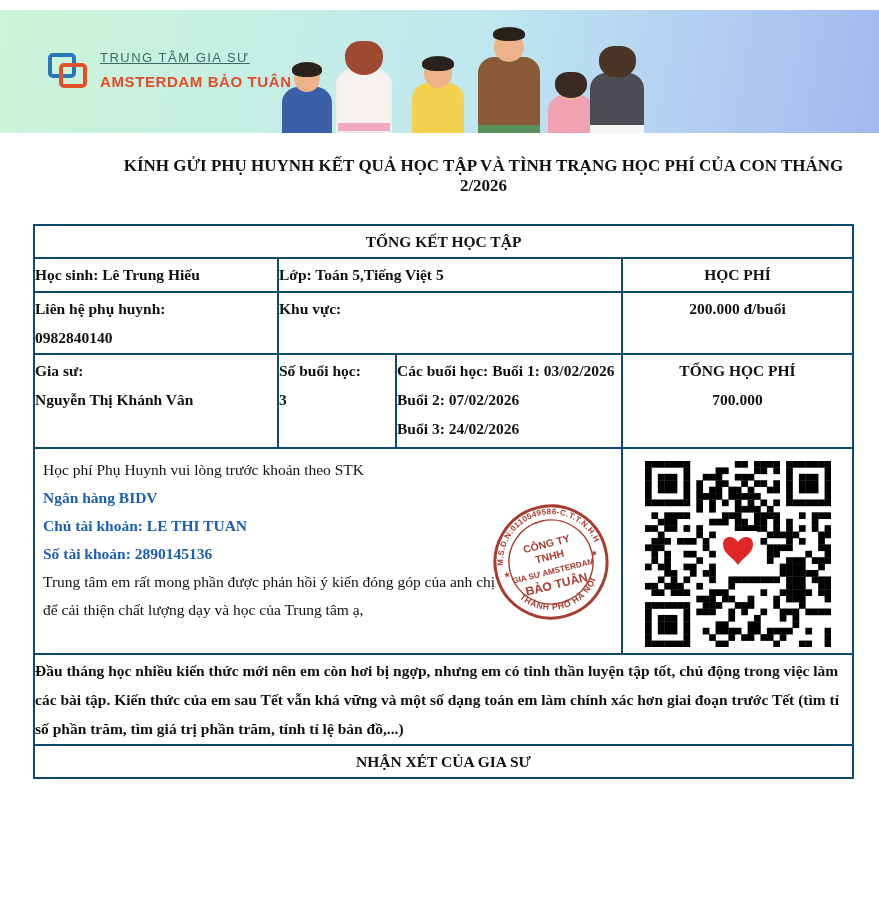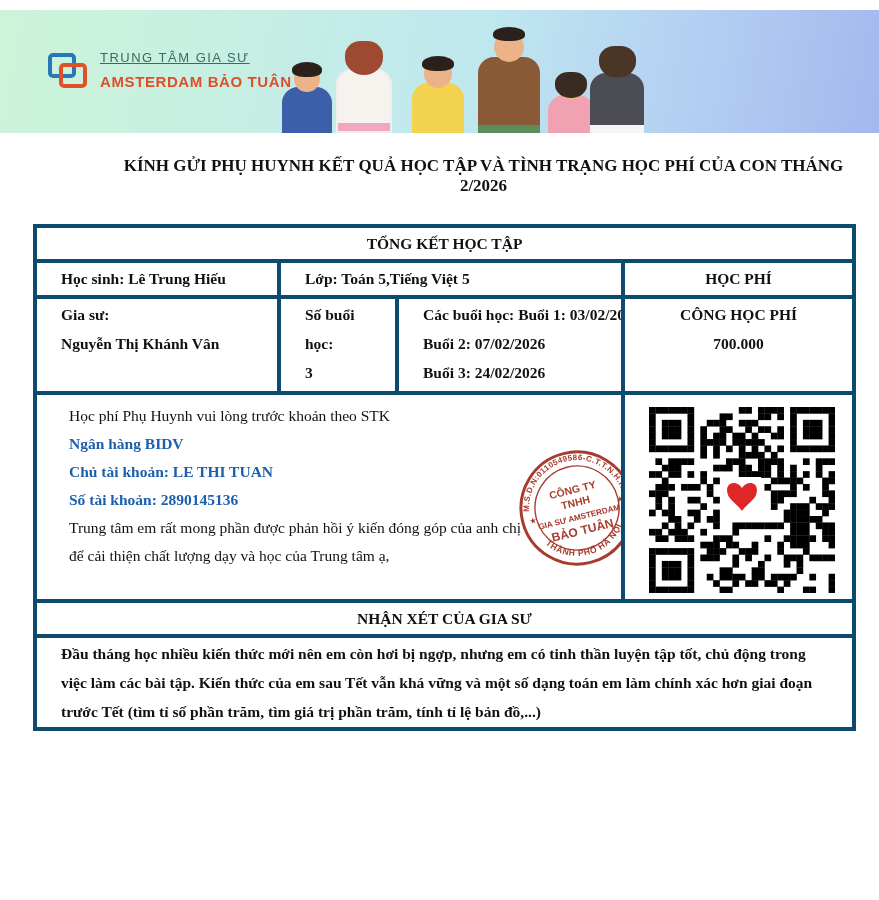--- a/index.html
+++ b/index.html
@@ -29,22 +29,22 @@
   .p5{left:548px}.p5 .head{width:24px;height:24px}.p5 .hair{top:-4px;left:-4px;width:32px;height:26px;border-radius:50% 50% 60% 60%;background:#3a2b22}.p5 .torso{width:46px;height:38px;background:#f0a2b2}
   .p6{left:590px}.p6 .head{width:27px;height:27px}.p6 .hair{top:-5px;left:-5px;width:37px;height:32px;border-radius:50% 50% 60% 60%;background:#4a3527}.p6 .torso{width:54px;height:60px;background:#4c4c54;box-shadow:inset 0 -54px 0 -46px #f5f5f5}
 
   
   .title-block{position:absolute;top:156px;left:0;width:879px;text-align:center;font-weight:bold;padding-left:44px;}
   .title-line1{font-size:17px;}
   .title-line2{font-size:17px;}
 
   
   table.report{position:absolute;top:224px;left:33px;width:819px;border-collapse:collapse;table-layout:fixed;}
-  table.report td{border:4px solid #0c4a6e;vertical-align:top;font-weight:bold;font-size:15.5px;
-                  padding:1px 24px;line-height:29px;overflow:hidden;}
+  table.report td{border:2px solid #0c4a6e;vertical-align:top;font-weight:bold;font-size:15.5px;
+                  padding:1px 0;line-height:29px;overflow:hidden;}
   td.center{text-align:center;}
   td.thead{text-align:center;height:22px;line-height:24px;font-size:16px;}
   .nowrap{white-space:nowrap;}
 
   
   td.paycell{padding:0;}
   .pay-wrap{position:relative;height:100%;box-sizing:border-box;padding:6px 8px;}
   .pay-line{line-height:28px;font-weight:normal;font-size:15.5px;}
   .pay-line.blue{color:#1d5fae;font-weight:bold;}
 
@@ -132,37 +132,45 @@
         <tr>
       <td colspan="4" class="thead" style="height:22px">TỔNG KẾT HỌC TẬP</td>
     </tr>
 
     <tr>
       <td colspan="1" style="height:30px">Học sinh: Lê Trung Hiếu</td>
       <td colspan="2">Lớp: Toán 5,Tiếng Việt 5</td>
       <td class="center">HỌC PHÍ</td>
     </tr>
 
+    <tr>
+      <td colspan="1" style="height:54px">
+        <div>Liên hệ phụ huynh:</div>
+        <div>0982840140</div>
+      </td>
+      <td colspan="2">Khu vực:</td>
+      <td class="center">200.000 đ/buổi</td>
+    </tr>
 
     <tr>
       <td style="height:90px">
         <div>Gia sư:</div>
         <div>Nguyễn Thị Khánh Vân</div>
       </td>
       <td>
         <div>Số buổi học:</div>
         <div>3</div>
       </td>
       <td>
         <div class="nowrap">Các buổi học: Buổi 1: 03/02/2026</div>
         <div>Buổi 2: 07/02/2026</div>
         <div>Buổi 3: 24/02/2026</div>
       </td>
       <td class="center">
-        <div>CÔNG HỌC PHÍ</div>
+        <div>TỔNG HỌC PHÍ</div>
         <div>700.000</div>
       </td>
     </tr>
 
     <tr>
       <td colspan="3" class="paycell" style="height:202px">
         <div class="pay-wrap">
           <div class="pay-line">Học phí Phụ Huynh vui lòng trước khoản theo STK</div>
           <div class="pay-line blue">Ngân hàng BIDV</div>
           <div class="pay-line blue">Chủ tài khoản: LE THI TUAN</div>
@@ -584,22 +592,22 @@
                   <rect x="179.59" y="179.59" width="6.71" height="6.71"></rect>
                 </g>
             <rect x="74" y="70" width="38" height="40" fill="#fff"></rect>
             <path d="M93 104 C 88 96 78 93 78 83 C 78 75 88 73 93 81 C 98 73 108 75 108 83 C 108 93 98 96 93 104 Z" fill="#e02727"></path>
           </svg>
         </div>
       </td>
     </tr>
 
     <tr>
+      <td colspan="4" class="comment-cell" style="height:84px">Đầu tháng học nhiều kiến thức mới nên em còn hơi bị ngợp, nhưng em có tinh thần luyện tập tốt, chủ động trong việc làm các bài tập. Kiến thức của em sau Tết vẫn khá vững và một số dạng toán em làm chính xác hơn giai đoạn trước Tết (tìm tỉ số phần trăm, tìm giá trị phần trăm, tính tỉ lệ bản đồ,...)</td>
+    </tr>
+
+    <tr>
       <td colspan="4" class="thead" style="height:24px">NHẬN XÉT CỦA GIA SƯ</td>
-    </tr>
-
-    <tr>
-      <td colspan="4" class="comment-cell" style="height:84px">Đầu tháng học nhiều kiến thức mới nên em còn hơi bị ngợp, nhưng em có tinh thần luyện tập tốt, chủ động trong việc làm các bài tập. Kiến thức của em sau Tết vẫn khá vững và một số dạng toán em làm chính xác hơn giai đoạn trước Tết (tìm tỉ số phần trăm, tìm giá trị phần trăm, tính tỉ lệ bản đồ,...)</td>
     </tr>
   </tbody>
     </table>
 
 </div>
 
 </body></html>

